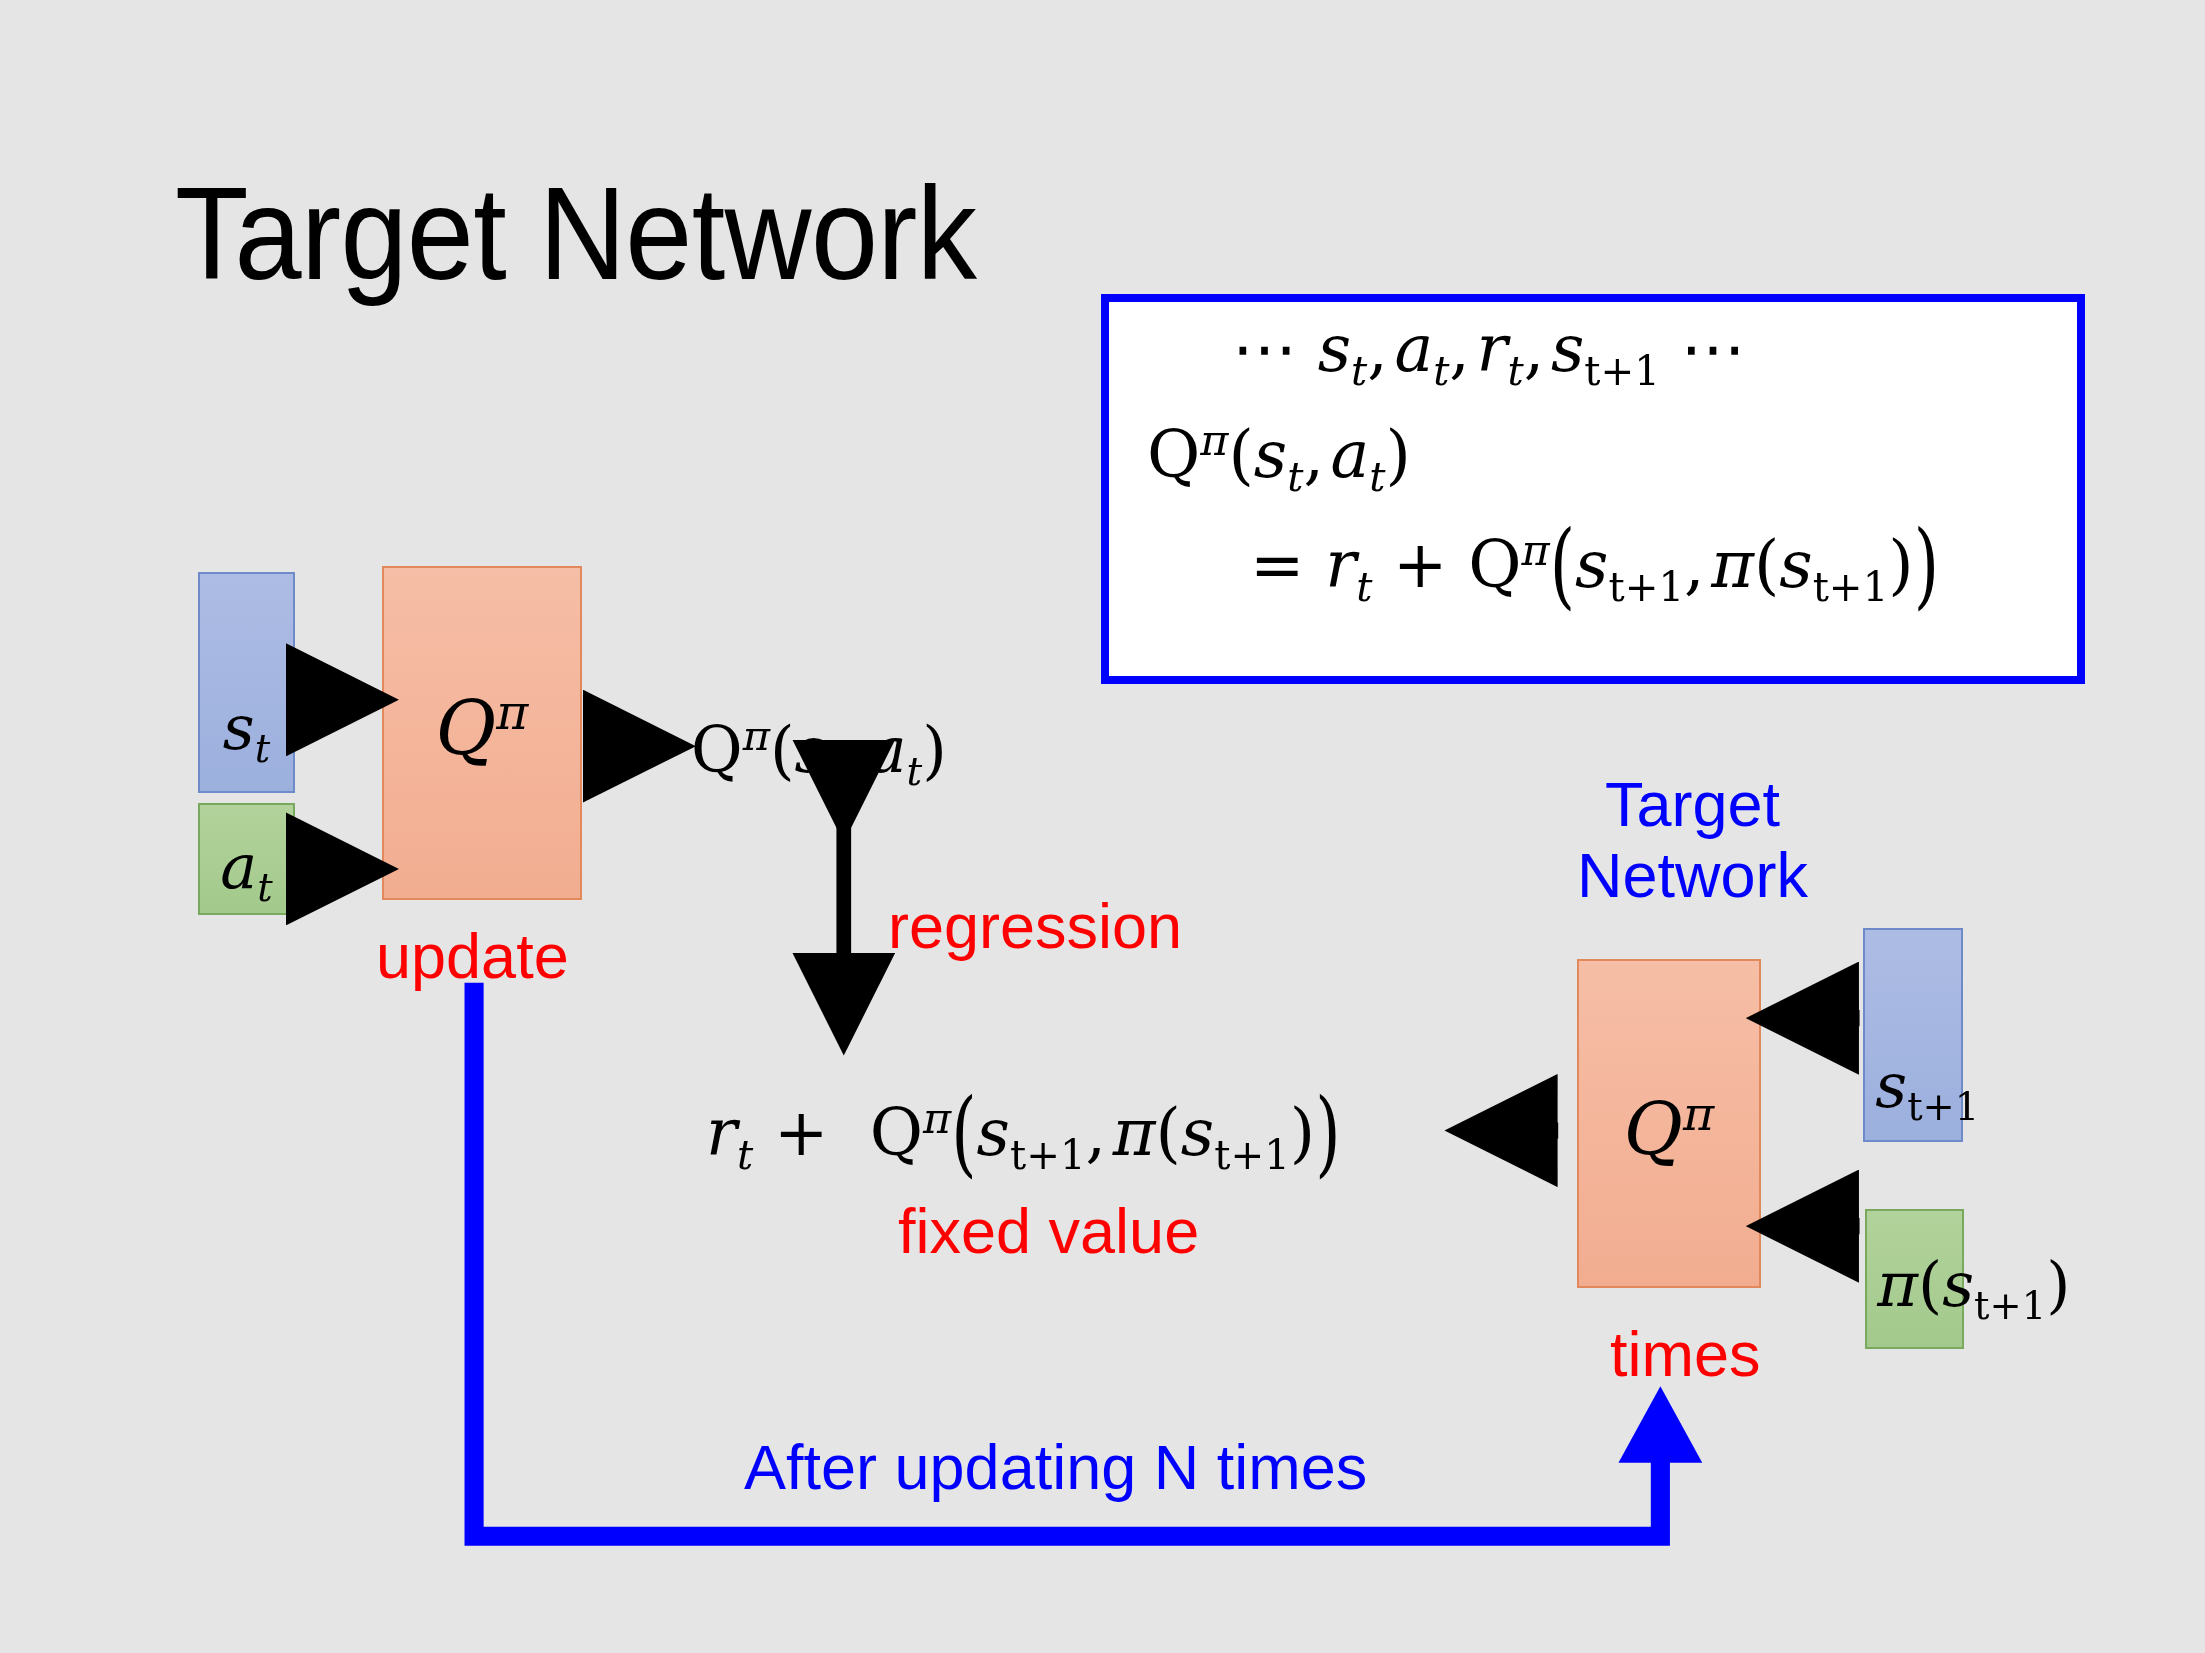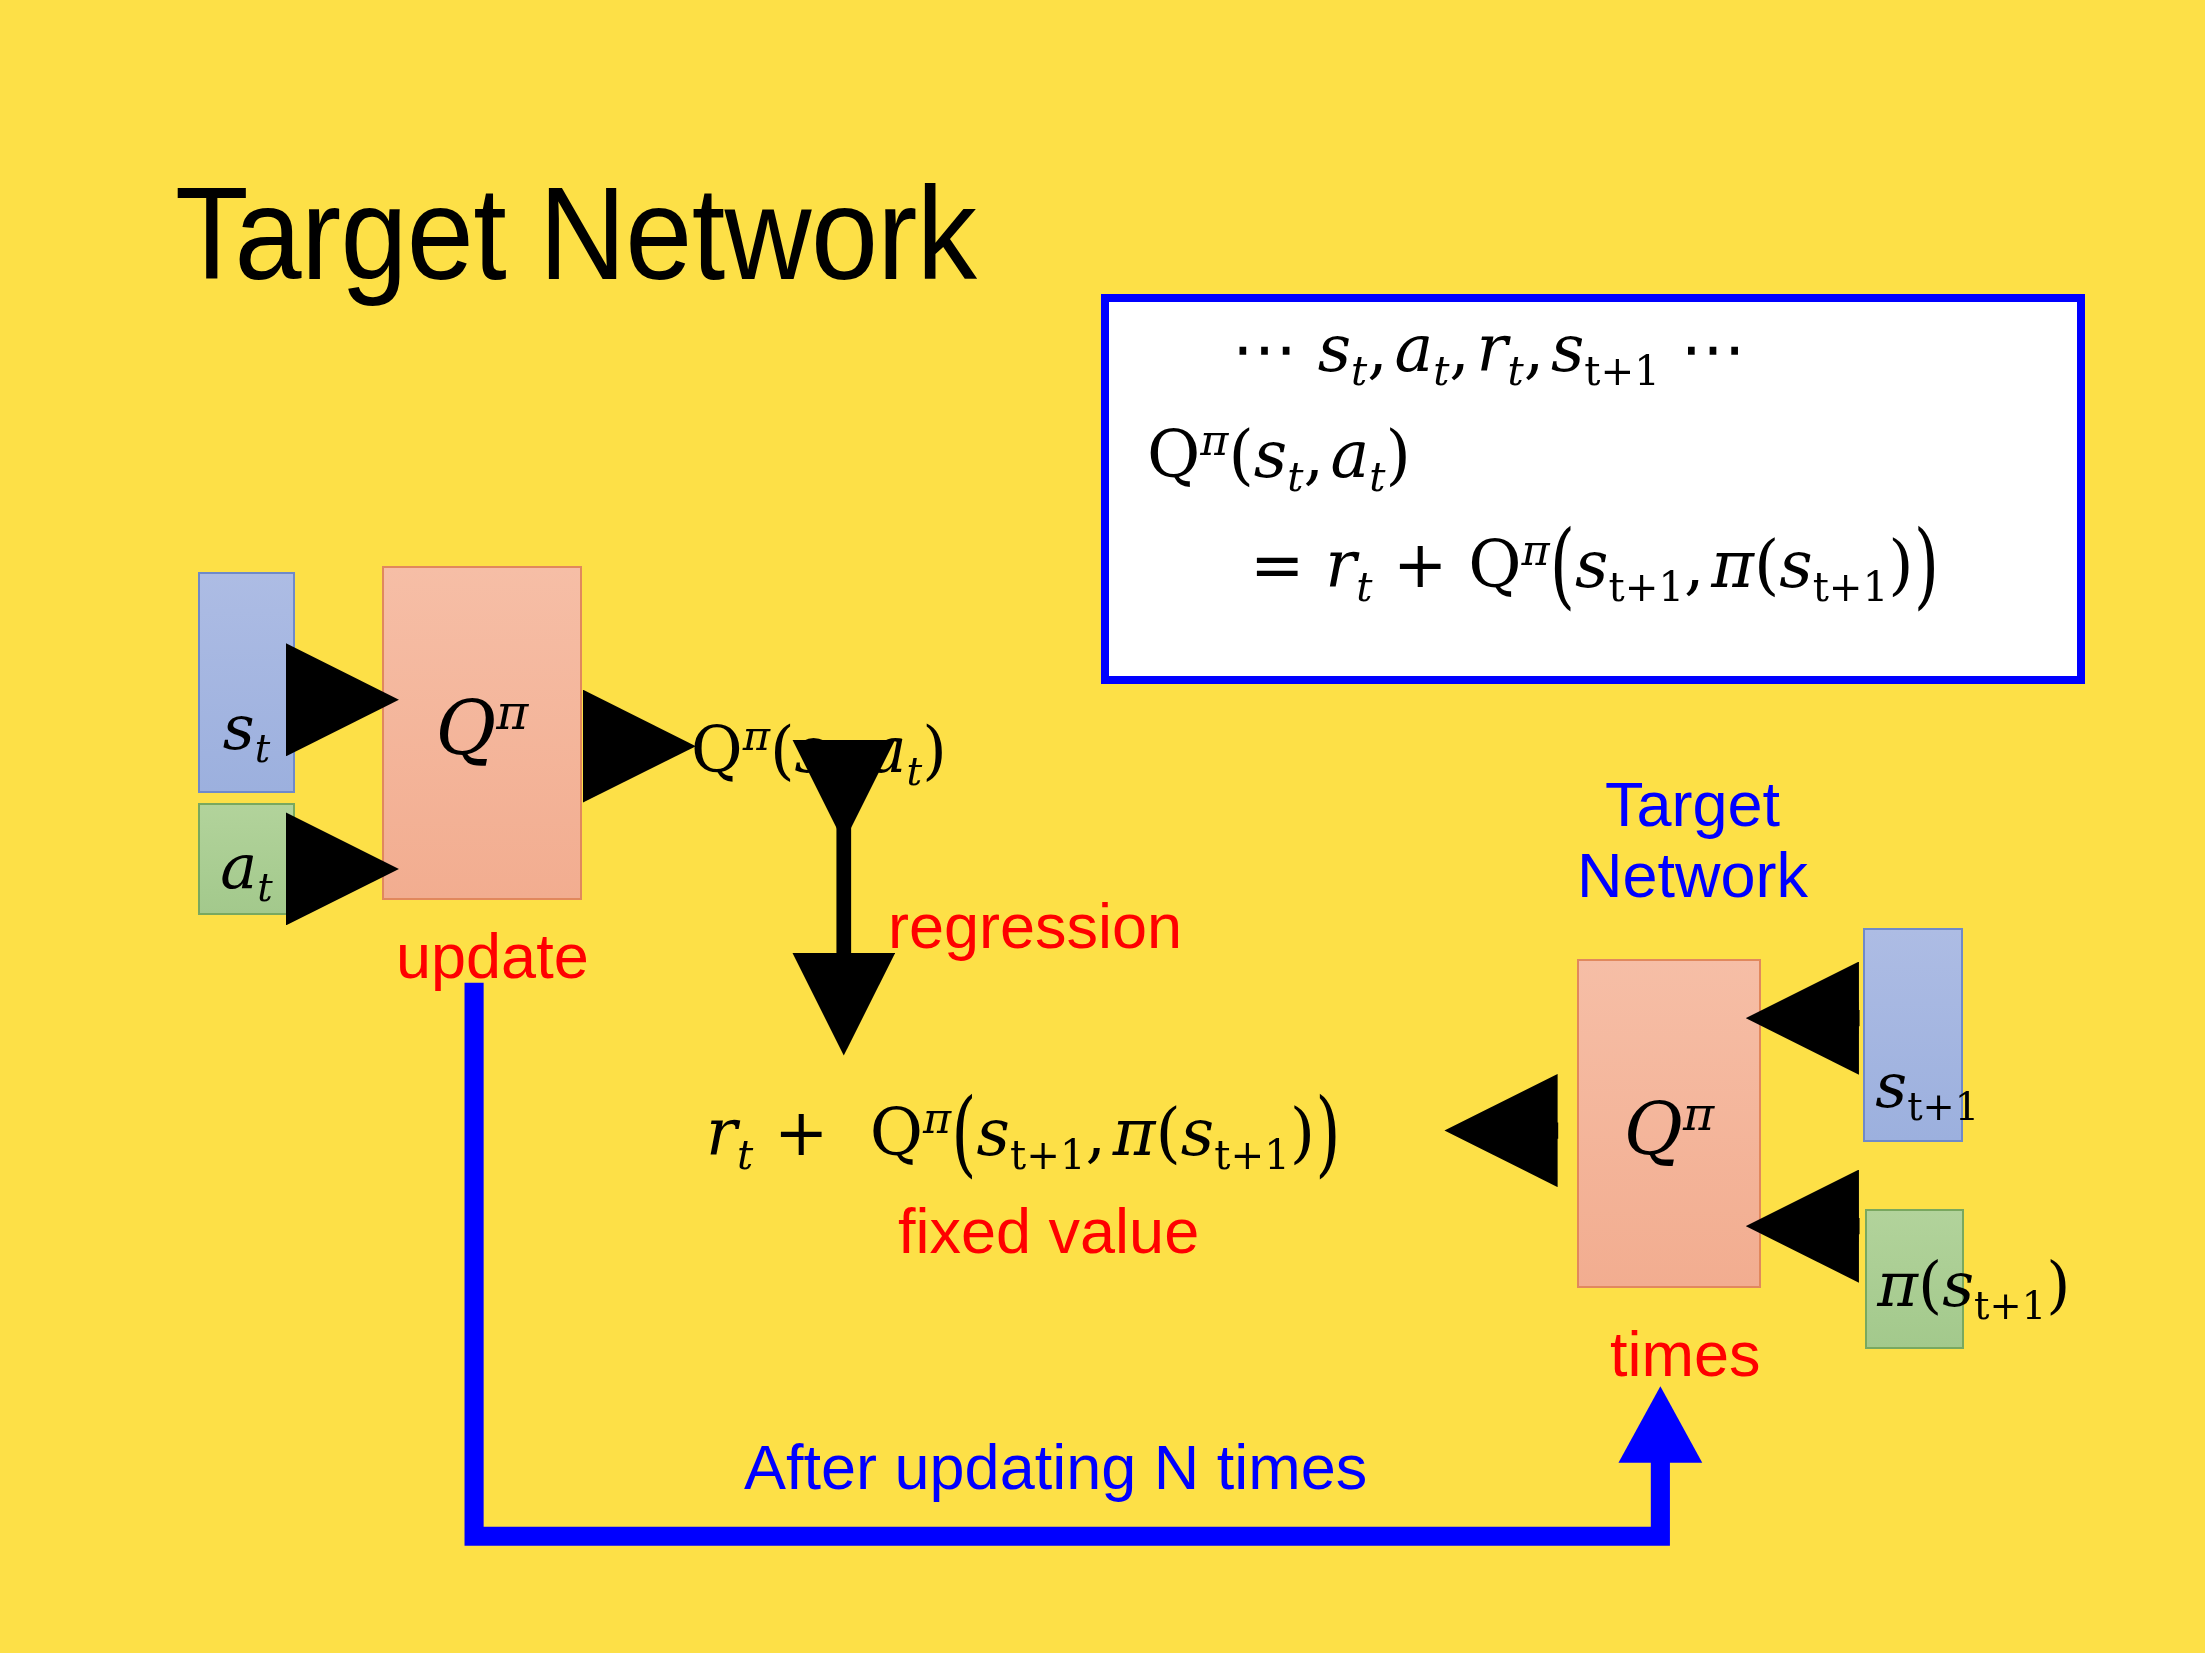--- a/index.html
+++ b/index.html
@@ -1,19 +1,19 @@
 <!DOCTYPE html>
 <html style="font-size:11.8px"><head>
 <meta charset="utf-8">
 <style>
   html,body{margin:0;padding:0;background:#ffffff;}
   #stage{
     position:relative;
     width:2205px;height:1654px;
-    background:#fde047;
+    background:#e5e5e5;
     overflow:hidden;
     font-family:"Liberation Sans", sans-serif;
   }
   .abs{position:absolute;}
 
   
   #page-title{
     left:175px; top:168px;
     font-family:"Liberation Sans", sans-serif;
     font-size:131px;
@@ -110,21 +110,21 @@
   #box-pist1 .node-label{top:43px; font-size:62px; left:10.3px; right:auto; text-align:left;}
 
   
   .red-label{
     color:#ff0000;
     font-family:"Liberation Sans", sans-serif;
     font-weight:400;
     white-space:nowrap;
     line-height:1;
   }
-  #label-update{left:376px; top:925px; font-size:63px;margin-left:20px;}
+  #label-update{left:376px; top:925px; font-size:63px;}
   #label-regression{left:888px; top:895px; font-size:63px;}
   #label-fixed-value{left:898px; top:1200px; font-size:63px;}
   #label-fixed{left:1610px; top:1323px; font-size:63px;}
 
   
   .blue-label{
     color:#0000ff;
     font-family:"Liberation Sans", sans-serif;
     font-weight:400;
     white-space:nowrap;

